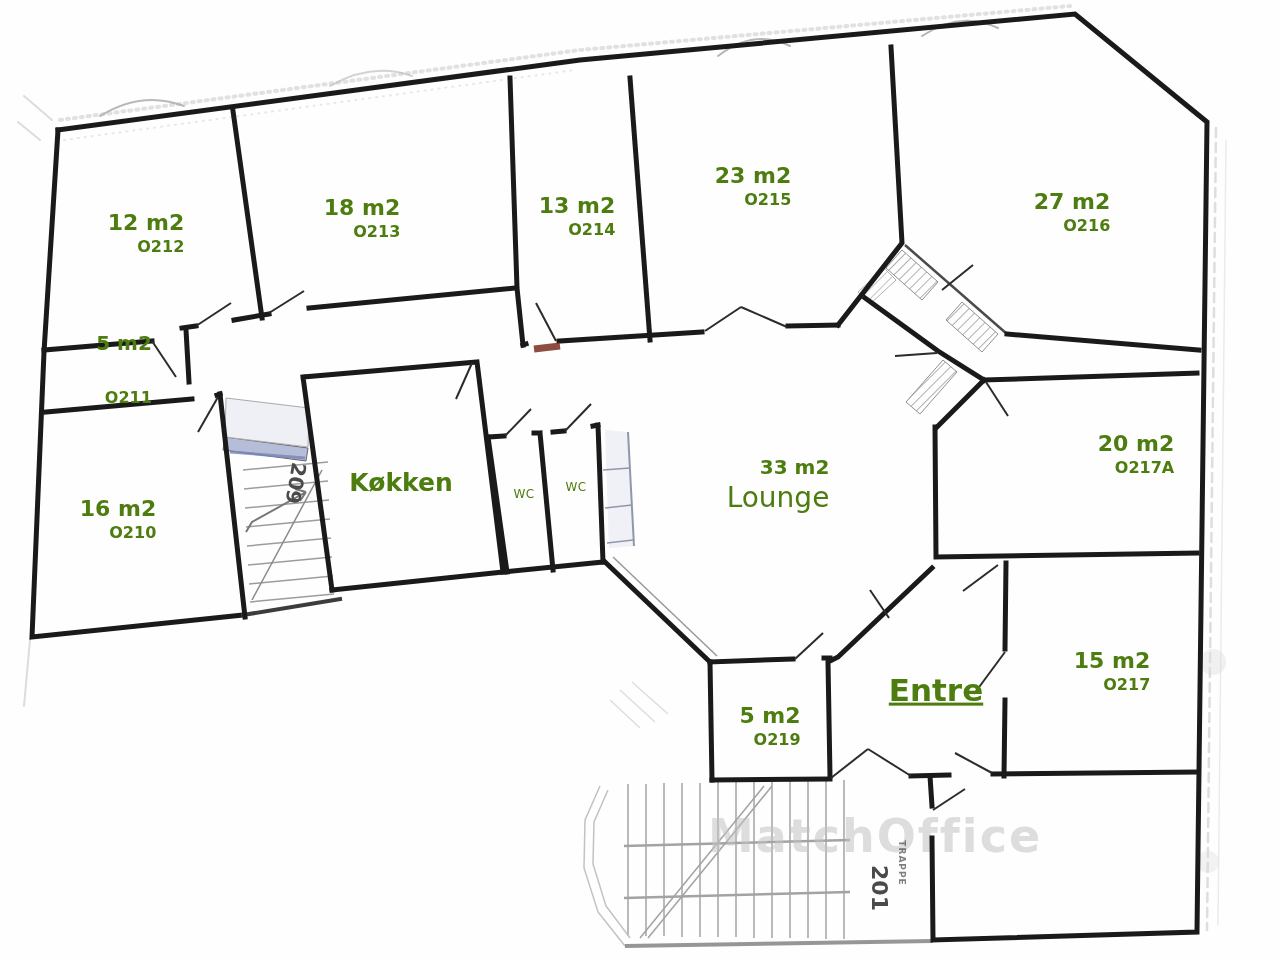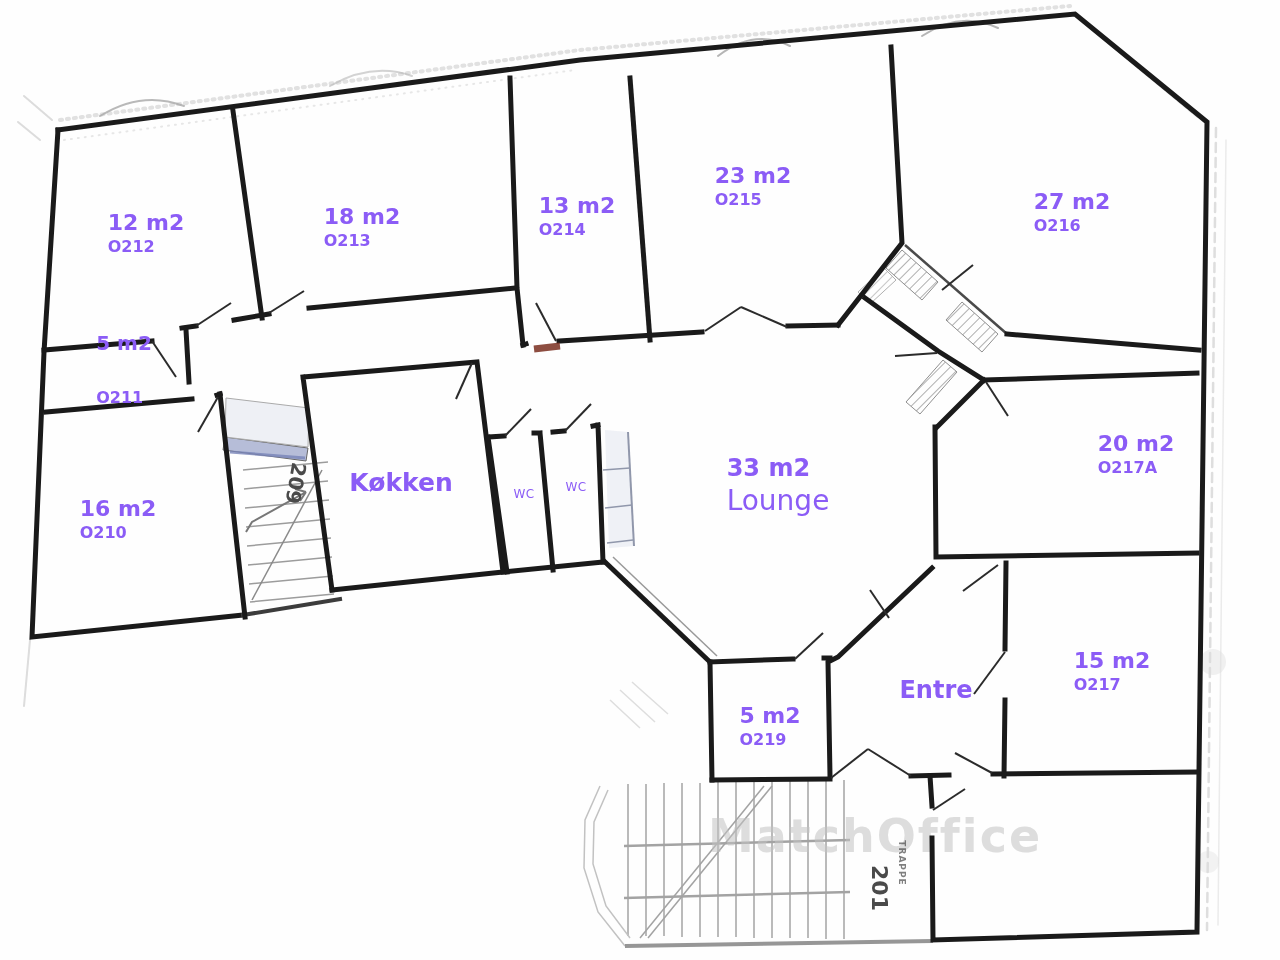--- a/index.html
+++ b/index.html
@@ -1,26 +1,26 @@
 <!DOCTYPE html>
 <html><head>
 <meta charset="utf-8">
 <style>
   html,body{margin:0;padding:0;background:#ffffff;}
   .stage{position:relative;width:1280px;height:960px;background:#fefefe;overflow:hidden;
          font-family:"DejaVu Sans","Liberation Sans",sans-serif;}
   .stage svg{position:absolute;left:0;top:0;}
-  .rlabel{position:absolute;transform:translate(-50%,-50%);text-align:left;
-          color:#8b5cf6;line-height:1.25;white-space:nowrap;font-weight:600;}
+  .rlabel{position:absolute;transform:translate(-50%,-50%);text-align:right;
+          color:#4d7c0f;line-height:1.25;white-space:nowrap;font-weight:600;}
   .rlabel .l1{display:block;font-size:22px;}
   .rlabel .l2{display:block;font-size:16px;}
-  .rlabel.big .l1{font-size:24px;}
+  .rlabel.big .l1{font-size:20px;}
   .rlabel.big .l2{font-size:28px;font-weight:500;}
   .rlabel.kitchen .l1{font-size:25px;}
-  .rlabel.entre .l1{font-size:24px;}
+  .rlabel.entre .l1{font-size:31px;text-decoration:underline;}
   .rlabel.wc .l1{font-size:12px;font-weight:400;letter-spacing:.5px;}
   .stair-label{font-family:"DejaVu Sans","Liberation Sans",sans-serif;fill:#4a4a4a;font-weight:600;}
   .watermark{font-family:"DejaVu Sans","Liberation Sans",sans-serif;font-weight:700;
              fill:#c3c3c3;opacity:.55;letter-spacing:2px;}
 </style>
 </head>
 <body>
 
 <div class="stage">
 <svg width="1280" height="960" viewBox="0 0 1280 960" aria-hidden="true">
@@ -183,21 +183,21 @@
 
   <text x="0" y="0" font-size="20" class="stair-label" text-anchor="middle" transform="translate(289,482) rotate(100)">209</text>
   <text x="0" y="0" font-size="22" class="stair-label" text-anchor="middle" transform="translate(872,888) rotate(90)">201</text>
   <text x="0" y="0" font-size="9" class="stair-label" text-anchor="middle" opacity="0.7" letter-spacing="1" transform="translate(899,863) rotate(90)">TRAPPE</text>
 </svg>
 
 <div class="rlabel" style="left:146px;top:233px;">
   <span class="l1">12 m2</span>
   <span class="l2">O212</span>
 </div>
-<div class="rlabel" style="left:362px;top:218px;margin-top:9px;">
+<div class="rlabel" style="left:362px;top:218px;">
   <span class="l1">18 m2</span>
   <span class="l2">O213</span>
 </div>
 <div class="rlabel" style="left:577px;top:216px;">
   <span class="l1">13 m2</span>
   <span class="l2">O214</span>
 </div>
 <div class="rlabel" style="left:753px;top:186px;">
   <span class="l1">23 m2</span>
   <span class="l2">O215</span>

